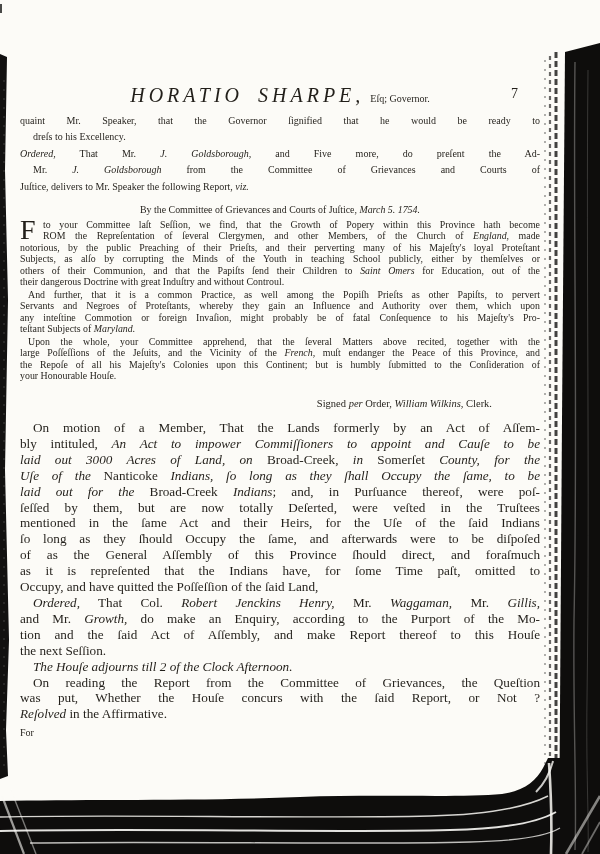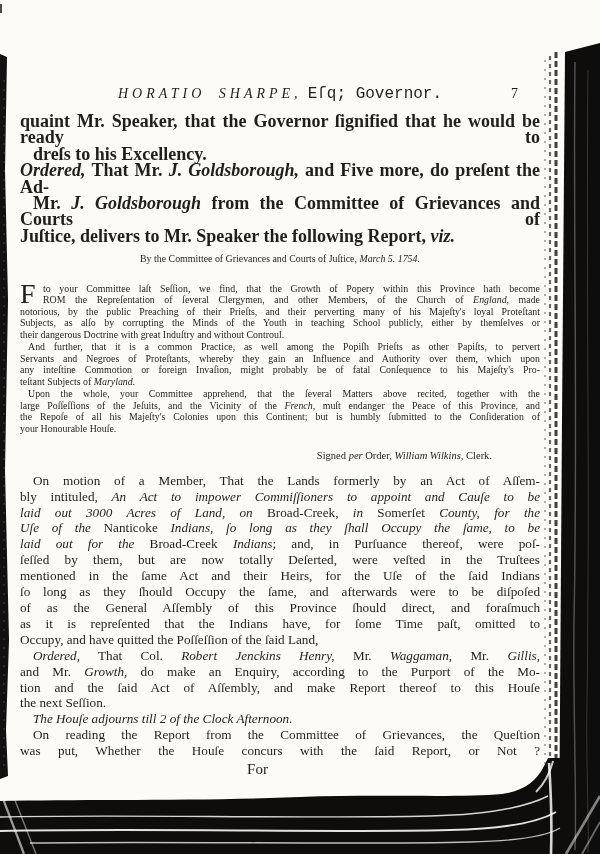--- a/index.html
+++ b/index.html
@@ -3,37 +3,37 @@
 <meta charset="utf-8">
 <style>
   html,body{margin:0;padding:0;background:#e8e6e1;}
   .page{
     position:relative;width:600px;height:854px;overflow:hidden;
     background:var(--paper,#fcfbf7);color:var(--ink,#221f1a);
     font-family:"Liberation Serif","DejaVu Serif",serif;
   }
   .content{position:absolute;left:20px;top:84px;width:520px;}
   .running-header{position:relative;text-align:center;height:22px;margin-bottom:7px;}
-  .hname{font-style:italic;font-size:14px;letter-spacing:4px;word-spacing:6px;}
-  .hsuffix{font-size:16px;margin-left:6px;font-family:Liberation Mono, monospace;}
+  .hname{font-style:italic;font-size:20px;letter-spacing:4px;word-spacing:6px;}
+  .hsuffix{font-size:10px;margin-left:6px;}
   .pageno{position:absolute;right:22px;top:2px;font-size:14px;}
-  .intro{font-size:18px;line-height:16.4px;font-weight:bold;}
+  .intro{font-size:10px;line-height:16.4px;}
   .mainsec{font-size:13.2px;line-height:15.9px;margin-top:11px;}
   .smallsec{font-size:9.9px;line-height:11.5px;margin-top:9px;}
-  .rheading{text-align:center;margin-bottom:18px;}
+  .rheading{text-align:center;margin-bottom:3px;}
   .tl{text-align:justify;text-align-last:justify;}
   .tl.pl{text-align-last:left;}
   .para>.tl:first-child{text-indent:13px;}
   .para.no-indent>.tl:first-child{text-indent:0;}
   .smallsec .para>.tl:first-child{text-indent:8px;}
   .smallsec .para.no-indent>.tl:first-child{text-indent:0;}
   .smallsec .para{margin-bottom:1px;}
   .dropcap{float:left;width:19px;height:21px;font-size:28px;line-height:22px;margin:0 4px 0 0;}
   .signature{text-align:right;padding-right:48px;font-size:10.5px;margin-top:16px;}
-  .catchword{text-align:center;padding-right:45px;font-size:15px;margin-top:3px;}
+  .catchword{text-align:left;padding-right:45px;font-size:10px;margin-top:3px;}
   i{font-style:italic;}
   .artifacts{position:absolute;inset:0;pointer-events:none;}
 </style>
 </head>
 <body>
 
 <div class="page">
 
   <div class="content">
 
@@ -57,20 +57,21 @@
     </div>
 
     <div class="smallsec">
       <div class="rheading">By the Committee of Grievances and Courts of Juſtice, <i>March 5. 1754.</i></div>
       <div class="para no-indent">
           <span class="dropcap">F</span>
           <div class="tl">to your Committee laſt Seſſion, we find, that the Growth of Popery within this Province hath become</div>
           <div class="tl">ROM the Repreſentation of ſeveral Clergymen, and other Members, of the Church of <i>England,</i> made</div>
           <div class="tl">notorious, by the public Preaching of their Prieſts, and their perverting many of his Majeſty's loyal Proteſtant</div>
           <div class="tl">Subjects, as alſo by corrupting the Minds of the Youth in teaching School publicly, either by themſelves or</div>
+          <div class="tl">others of their Communion, and that the Papiſts ſend their Children to <i>Saint Omers</i> for Education, out of the</div>
           <div class="tl pl">their dangerous Doctrine with great Induſtry and without Controul.</div>
         </div>
       <div class="para">
           <div class="tl">And further, that it is a common Practice, as well among the Popiſh Prieſts as other Papiſts, to pervert</div>
           <div class="tl">Servants and Negroes of Proteſtants, whereby they gain an Influence and Authority over them, which upon</div>
           <div class="tl">any inteſtine Commotion or foreign Invaſion, might probably be of fatal Conſequence to his Majeſty's Pro-</div>
           <div class="tl pl">teſtant Subjects of <i>Maryland.</i></div>
         </div>
       <div class="para">
           <div class="tl">Upon the whole, your Committee apprehend, that the ſeveral Matters above recited, together with the</div>
@@ -100,20 +101,21 @@
           <div class="tl">and Mr. <i>Growth,</i> do make an Enquiry, according to the Purport of the Mo-</div>
           <div class="tl">tion and the ſaid Act of Aſſembly, and make Report thereof to this Houſe</div>
           <div class="tl pl">the next Seſſion.</div>
         </div>
       <div class="para">
           <div class="tl pl"><i>The Houſe adjourns till 2 of the Clock Afternoon.</i></div>
         </div>
       <div class="para">
           <div class="tl">On reading the Report from the Committee of Grievances, the Queſtion</div>
           <div class="tl">was put, Whether the Houſe concurs with the ſaid Report, or Not ?</div>
+          <div class="tl pl"><i>Reſolved</i> in the Affirmative.</div>
         </div>
       <div class="catchword">For</div>
     </div>
 
   </div>
 
   <svg class="artifacts" width="600" height="854" viewBox="0 0 600 854" aria-hidden="true">
 
     <rect x="0" y="4" width="2" height="9" fill="#0e0d0c" opacity="0.75"></rect>
 

